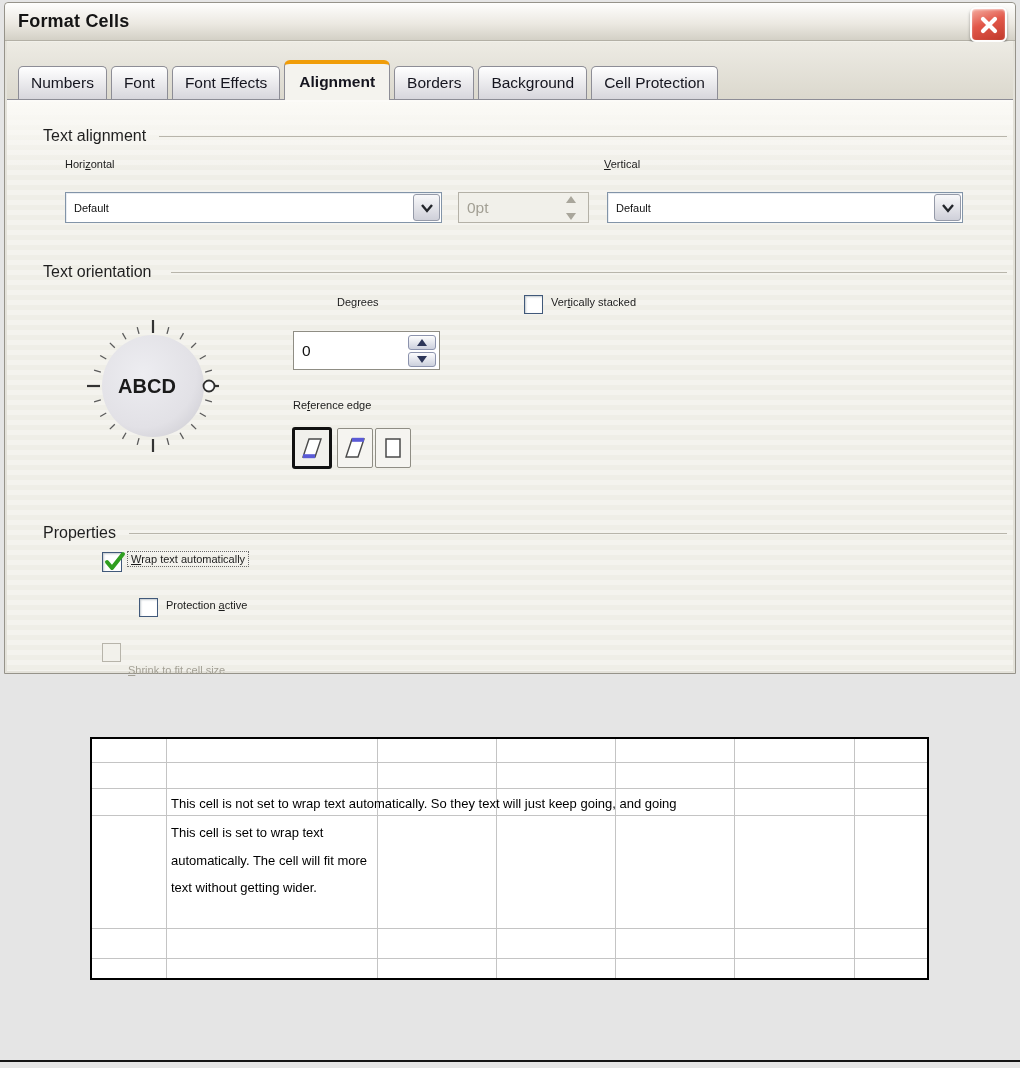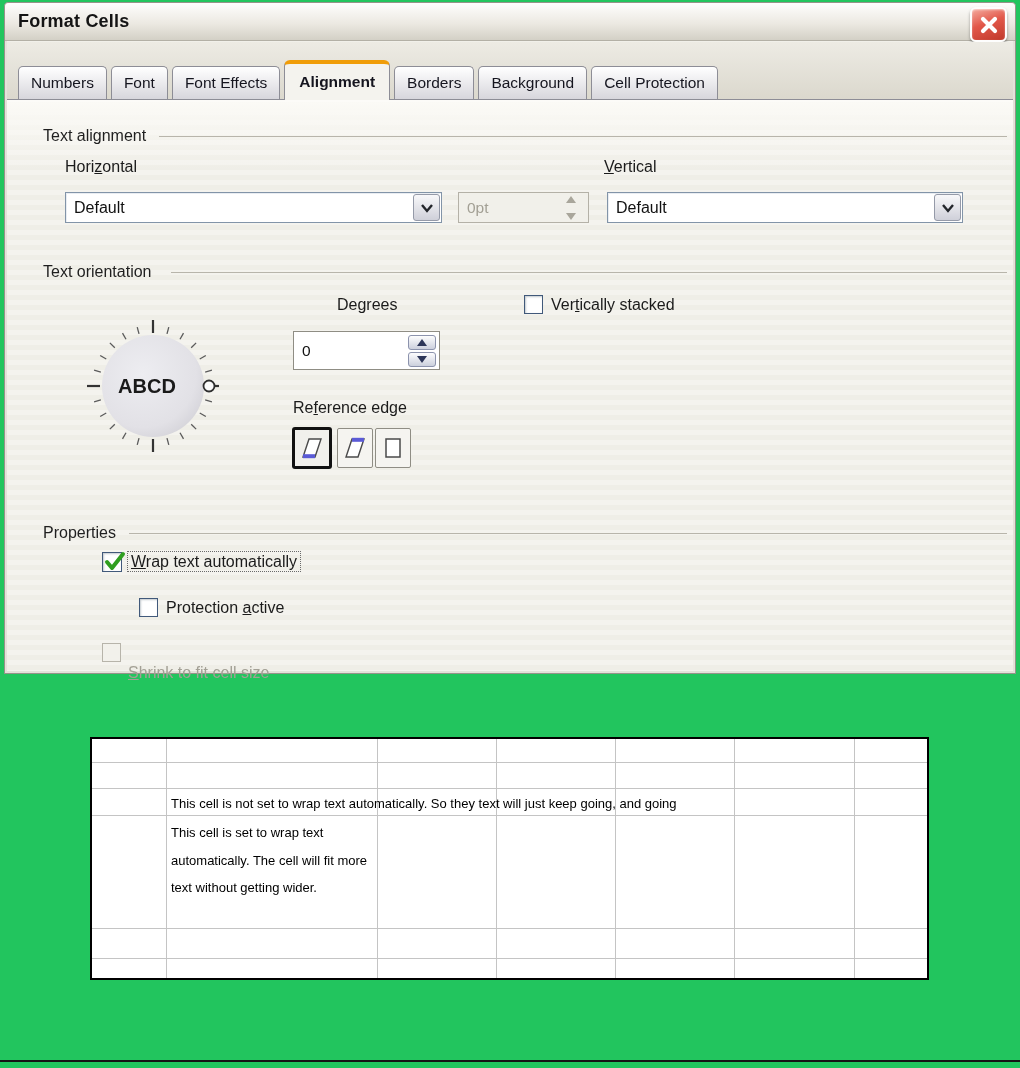--- a/index.html
+++ b/index.html
@@ -1,18 +1,18 @@
 <!DOCTYPE html>
 <html><head>
 <meta charset="utf-8">
 <style>
   * { margin:0; padding:0; box-sizing:border-box; }
   html,body { background:#fff; }
   #screen {
-    position:relative; width:1020px; height:1068px; background:#22c55e;
+    position:relative; width:1020px; height:1068px; background:#e5e5e5;
     font-family:"Liberation Sans", sans-serif; color:#1b1b1b; overflow:hidden;
   }
   
   #dialog {
     position:absolute; left:4px; top:2px; width:1012px; height:672px;
     background:#f1f0ea; border:1px solid #96938a; border-radius:4px 4px 0 0;
     box-shadow:inset 0 0 0 2px #e4e2da;
   }
   .titlebar {
     position:absolute; left:0; top:0; right:0; height:38px;
@@ -48,29 +48,29 @@
   .panel {
     position:absolute; left:2px; right:2px; top:96px; bottom:2px;
     border-top:1px solid #8d8d96;
     background:
       linear-gradient(#fbfaf6, rgba(251,250,246,0) 70px),
       repeating-linear-gradient(180deg,#f4f3ee 0 5px,#efeee7 5px 10px);
     box-shadow:inset 0 2px 0 #fcfbf8;
   }
   .caption { position:absolute; font-size:16px; color:#1f1f1f; }
   .cap-line { position:absolute; height:1px; background:#b8b5ab; }
-  .lbl { position:absolute; font-size:16px; color:#1b1b1b; white-space:nowrap; }
+  .lbl { position:absolute; font-size:11px; color:#1b1b1b; white-space:nowrap; }
   .lbl.disabled { color:#a3a095; }
   .u { text-decoration:underline; }
   
   .dropdown {
     position:absolute; height:31px; background:#fff; border:1px solid #8294a8;
     display:flex; align-items:center; box-shadow:inset 1px 1px 0 #e9edf2;
   }
-  .dropdown .val { flex:1; font-size:16px; padding-left:8px; color:#111; }
+  .dropdown .val { flex:1; font-size:11px; padding-left:8px; color:#111; }
   .dd-btn {
     width:27px; height:27px; margin-right:1px; border:1px solid #959aa8; border-radius:3px;
     background:linear-gradient(#f8f8fa,#cfd0d9); display:flex; align-items:center; justify-content:center;
   }
   
   .spinfield {
     position:absolute; background:#fff; border:1px solid #8f8d84;
     display:flex; align-items:center;
   }
   .spinfield .val { flex:1; font-size:15.5px; padding-left:8px; color:#111; }

